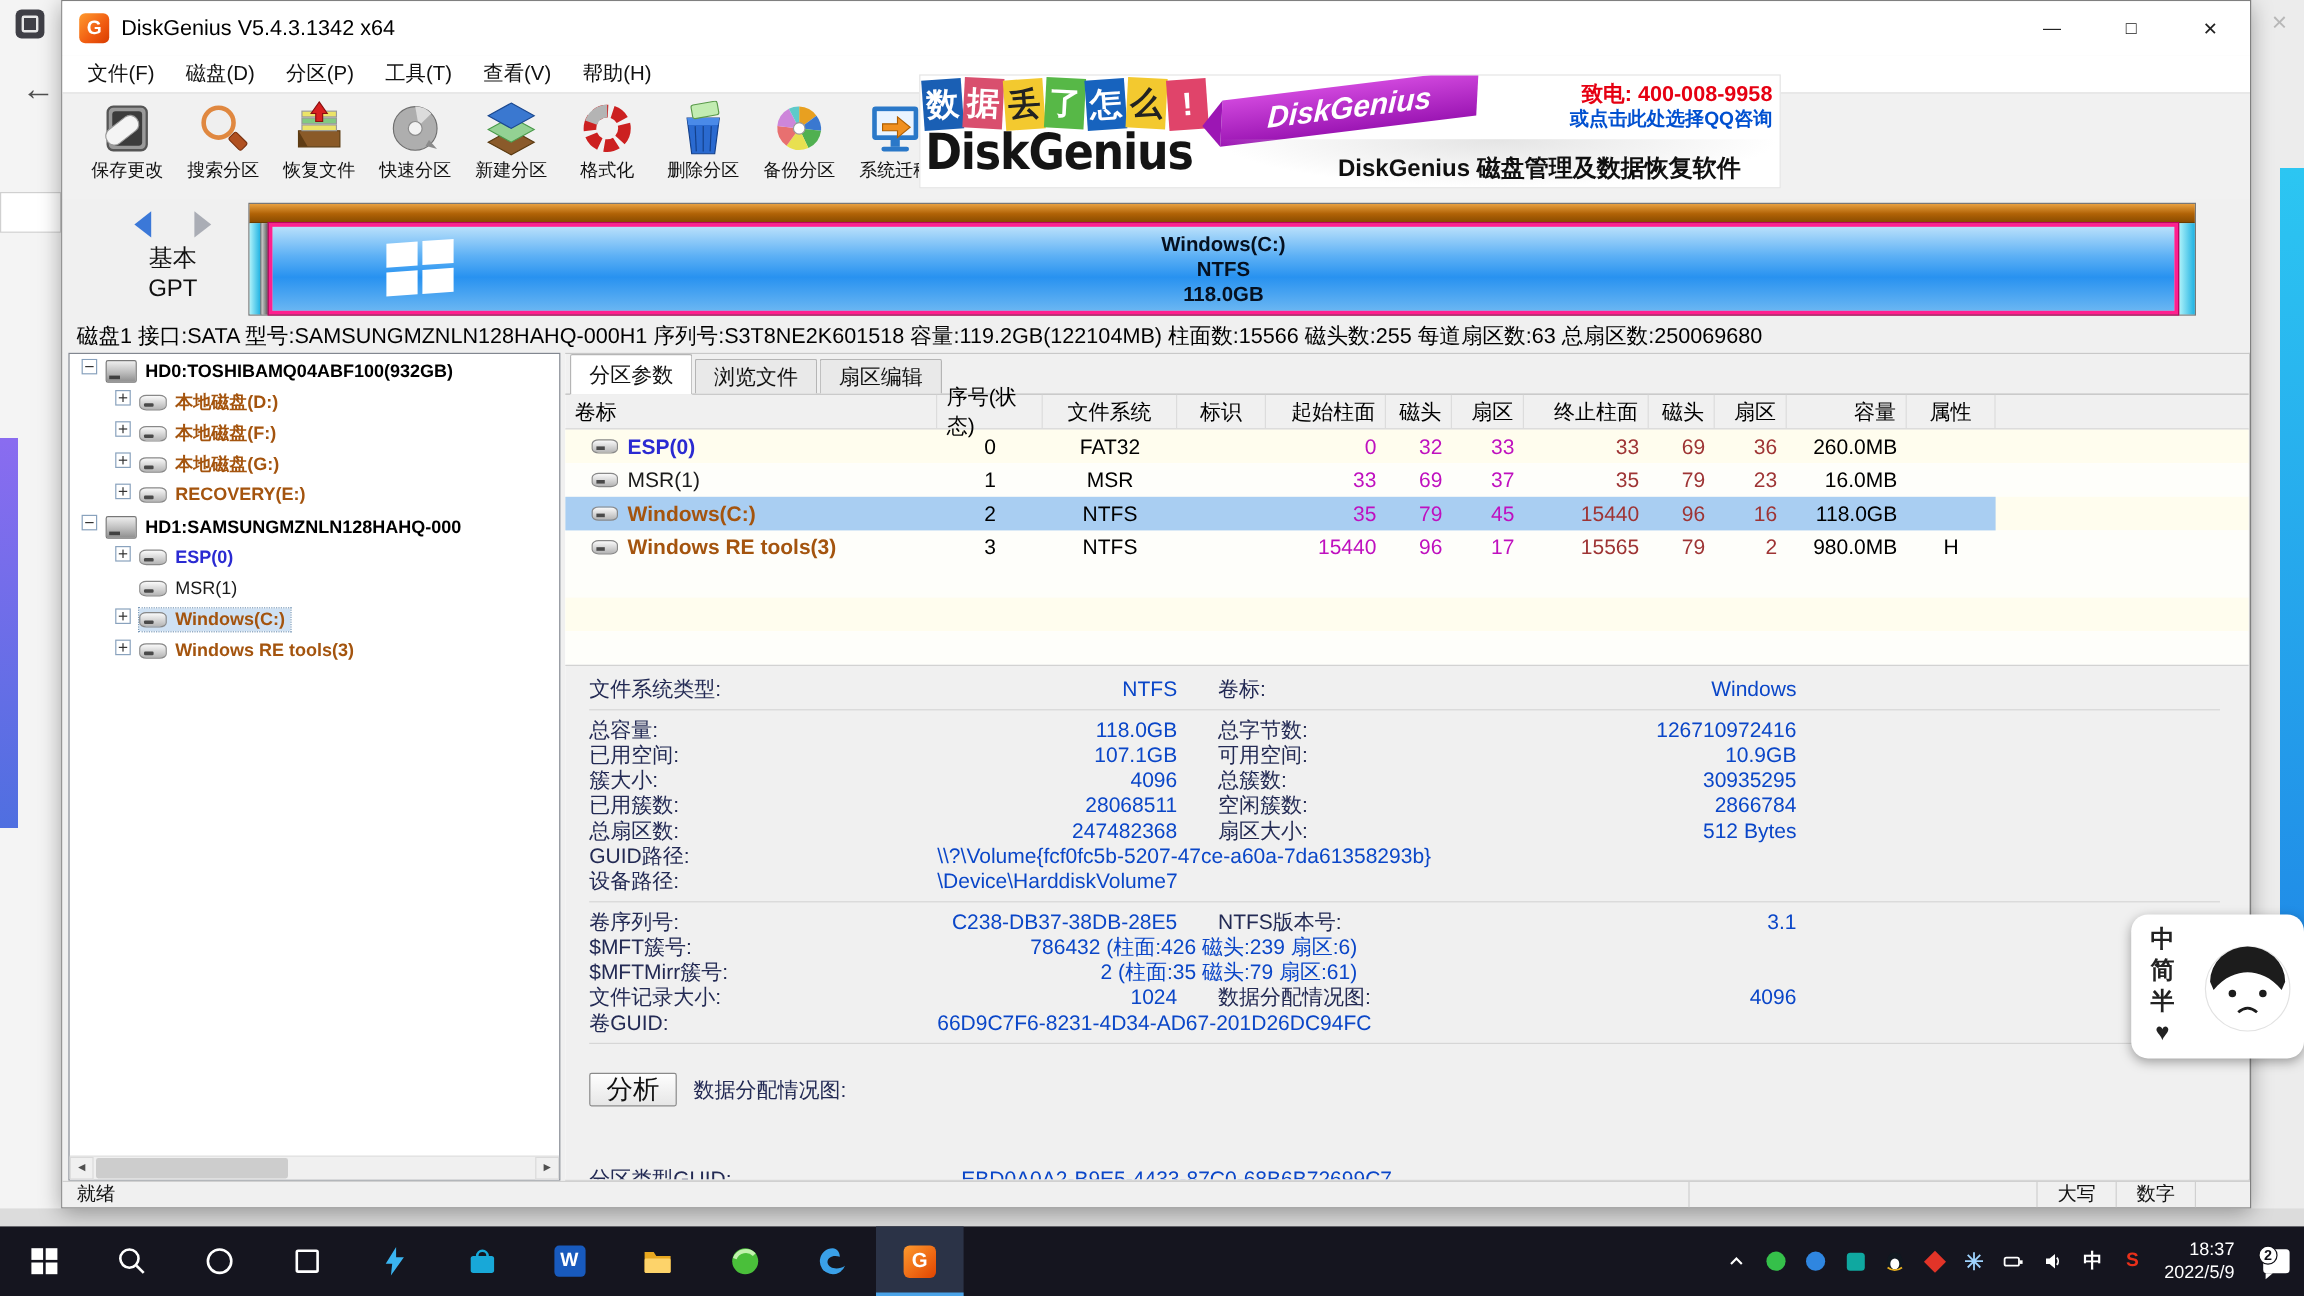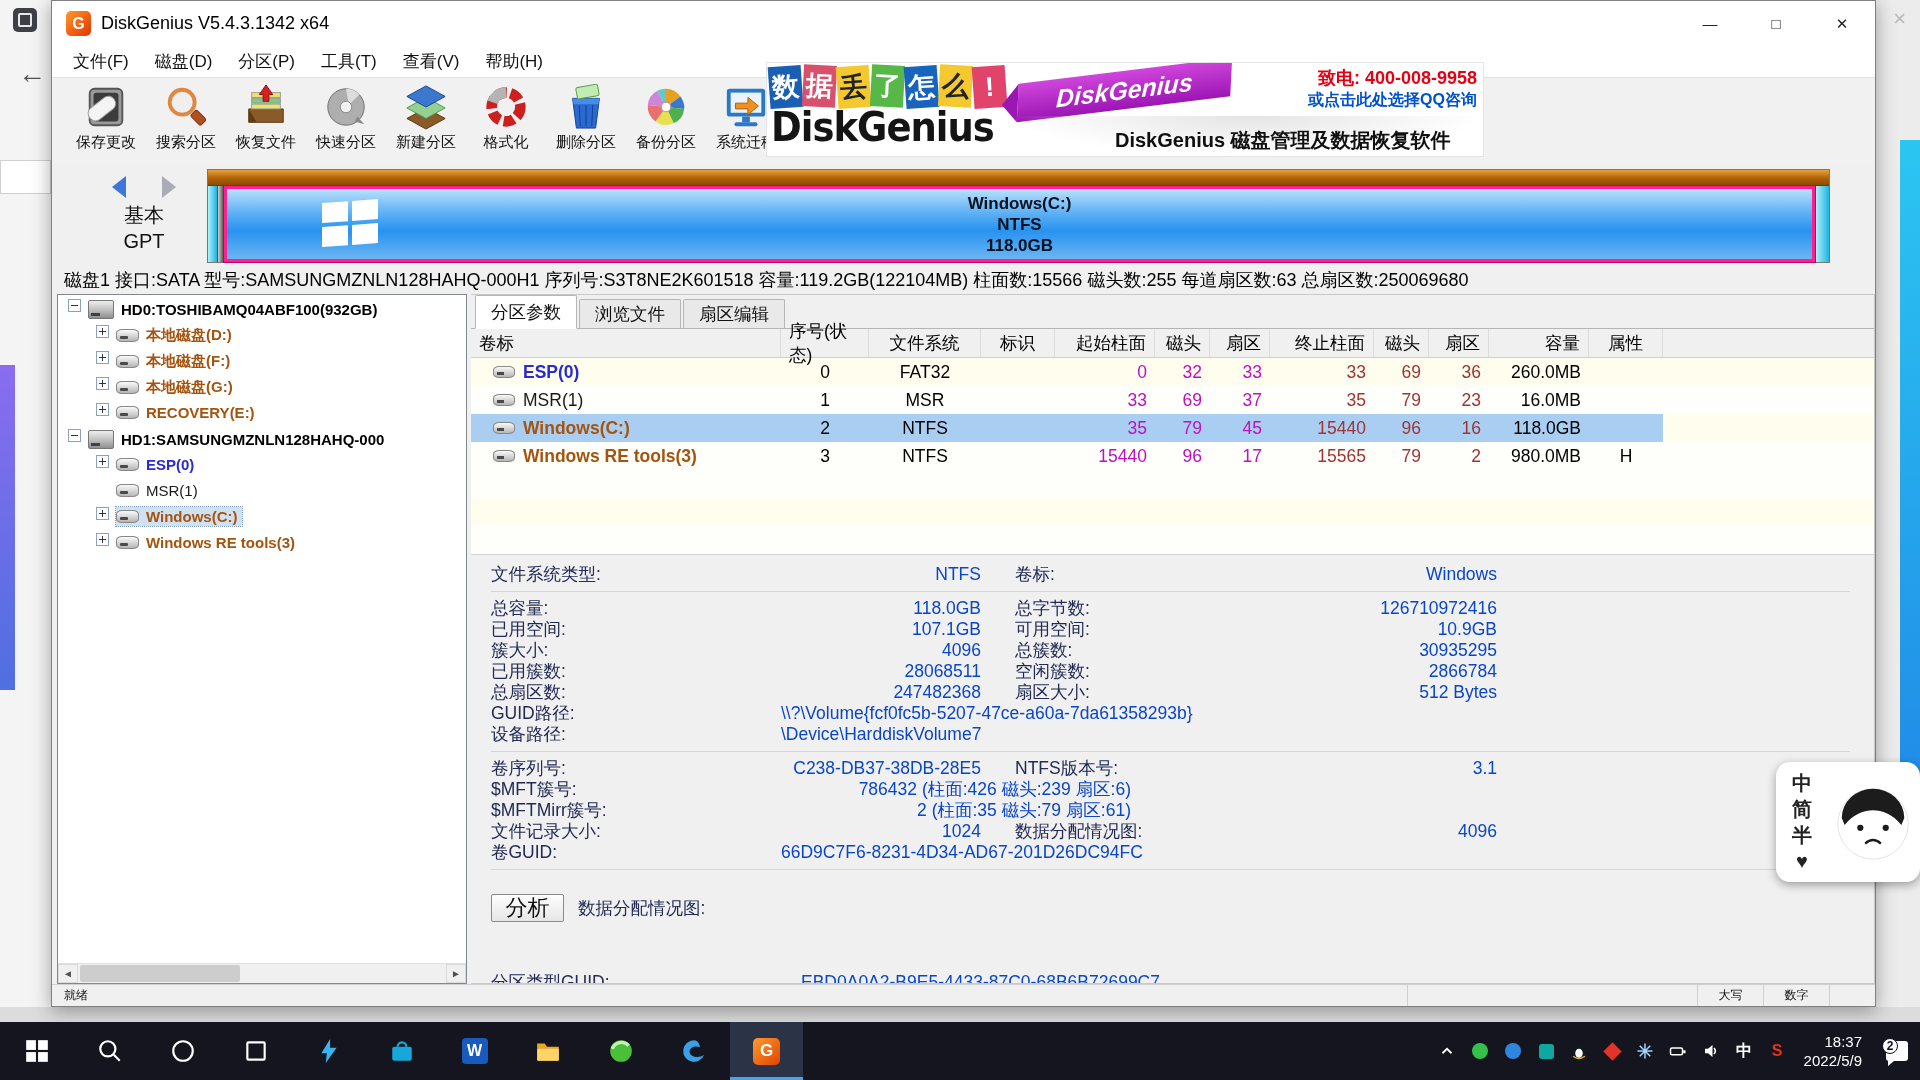--- a/index.html
+++ b/index.html
@@ -141,21 +141,21 @@
   .dsep{height:1px;background:#d6d6d6;margin:6px 24px 6px 0;}
   .analyze-row{margin-top:24px;display:flex;align-items:center;}
   .analyze-btn{width:73px;height:28px;background:linear-gradient(180deg,#fefefe,#e6e6e6);
      border:1px solid #8a8a8a;border-radius:2px;font-size:22px;color:#111;display:flex;align-items:center;justify-content:center;}
   .alloc-label{margin-left:14px;color:#232a54;}
   .partial-row{position:absolute;left:20px;bottom:-7px;height:20px;white-space:nowrap;}
   .partial-row .dlabel{width:290px;}
   .partial-row .pv{color:#0a46c8;border-bottom:1px solid #0a46c8;margin-left:20px;}
 
   .statusbar{position:absolute;left:0;right:0;bottom:0;height:22px;background:#f0f0f0;border-top:1px solid #d0d0d0;
-     display:flex;align-items:center;font-size:12px;color:#111;padding-left:12px;}
+     display:flex;align-items:center;font-size:16px;color:#111;padding-left:12px;}
   .sb-right{margin-left:auto;display:flex;height:100%;}
   .sb-cell{width:66px;display:flex;align-items:center;justify-content:center;border-left:1px solid #d0d0d0;height:100%;}
   .sb-pad{width:290px;border-left:1px solid #d0d0d0;}
   .sb-end{width:46px;border-left:1px solid #d0d0d0;}
 
   
   .taskbar{position:absolute;left:0;bottom:0;width:1920px;height:58px;background:#15151f;display:flex;align-items:center;z-index:20;}
   .tk-item{width:73px;height:58px;display:flex;align-items:center;justify-content:center;position:relative;flex:none;}
   .tk-item svg{width:26px;height:26px;}
   .tk-item.active{background:#2b3347;box-shadow:inset 0 -3px 0 #4aa3e8;}

